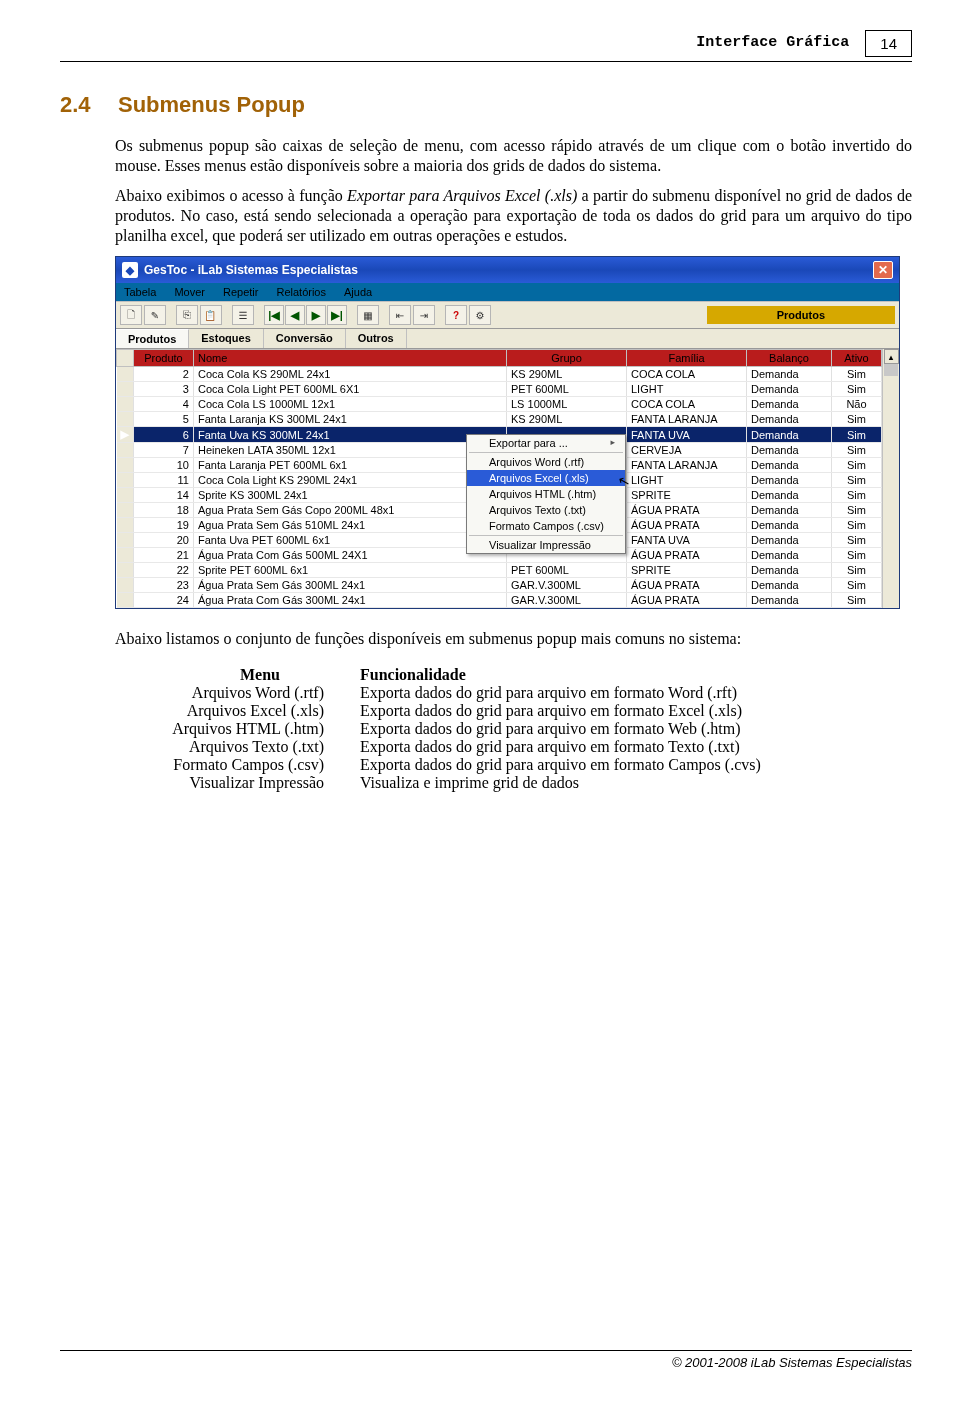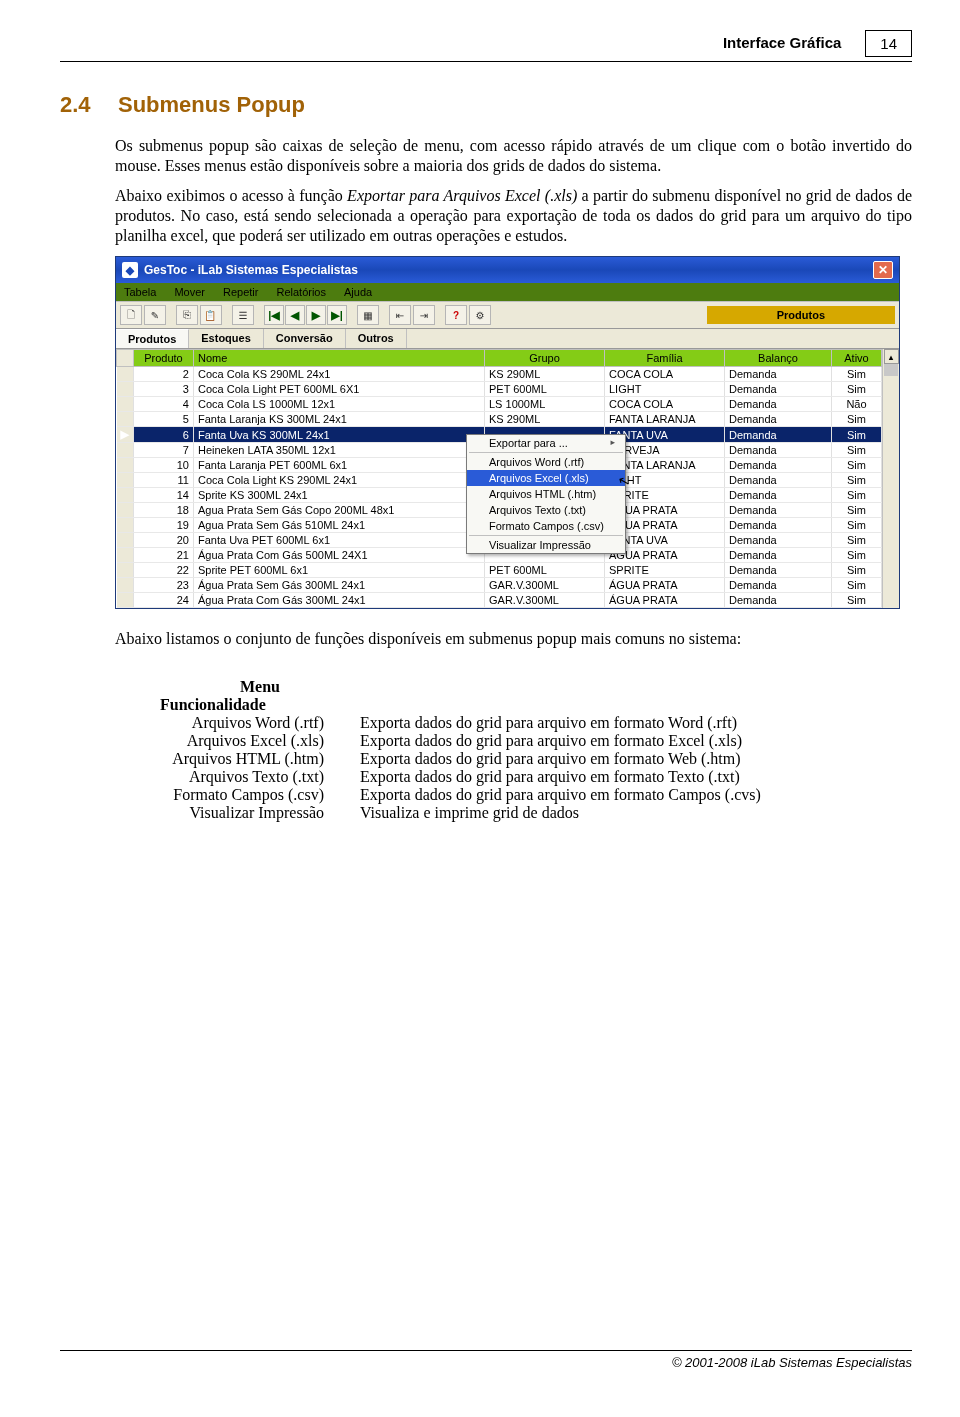--- a/index.html
+++ b/index.html
@@ -16,24 +16,24 @@
     position: relative;
     min-height: 1390px;
   }
   .header-row {
     display: flex;
     justify-content: flex-end;
     align-items: flex-start;
     margin-bottom: 4px;
   }
   .header-title {
-    font-family: Liberation Sans, sans-serif;
+    font-family: Liberation Mono, monospace;
     font-weight: bold;
     font-size: 15px;
-    margin-right: 24px;
+    margin-right: 16px;
     padding-top: 4px;
   }
   .page-num-box {
     border: 1px solid #000;
     font-family: Arial, sans-serif;
     font-size: 15px;
     padding: 4px 14px;
     background: #fff;
   }
   .hr-top {
@@ -88,21 +88,21 @@
   .titlebar .sp { flex: 1; }
   .closebtn {
     width: 20px; height: 18px;
     background: #e36a4d;
     border: 1px solid #fff;
     border-radius: 2px;
     display:flex;align-items:center;justify-content:center;
     color:#fff;font-weight:bold;
   }
   .menubar {
-    background: #4d7c0f;
+    background: #0369a1;
     padding: 2px 4px;
     display: flex;
     gap: 10px;
     border-bottom: 1px solid #c0c0c0;
   }
   .menubar span { padding: 1px 4px; }
   .toolbar {
     background: #ece9d8;
     padding: 3px 4px;
     display: flex;
@@ -148,21 +148,21 @@
   .grid {
     background:#fff;
     position:relative;
   }
   table.data {
     border-collapse: collapse;
     width: 100%;
     font-size: 11px;
   }
   table.data th {
-    background: #84cc16;
+    background: #b91c1c;
     border: 1px solid #c0c0c0;
     padding: 2px 4px;
     font-weight: normal;
     text-align: left;
     white-space: nowrap;
   }
   table.data th.center { text-align:center; }
   table.data td {
     border-right: 1px solid #e0e0e0;
     border-bottom: 1px solid #e8e8e8;
@@ -171,21 +171,21 @@
     background:#fff;
   }
   table.data tr.sel td { background: #0a246a; color:#fff; }
   .rowmark {
     width:16px;border-right:1px solid #c0c0c0;background:#ece9d8 !important;
   }
   tr.sel .rowmark { color:#000; font-weight:bold; }
   .col-prod { text-align: right; width:60px; }
   .col-grupo { width:120px; }
   .col-fam { width:120px; }
-  .col-bal { width:107px;margin-top:32px; }
+  .col-bal { width:85px;margin-top:32px; }
   .col-ativo { text-align:center; width:50px; }
   .scrollbar {
     width:17px;
     background:#ece9d8;
     border-left:1px solid #c0c0c0;
   }
   .scrollbar .sbtn{width:15px;height:15px;border:1px solid #999;background:#ece9d8;margin:0 auto;display:flex;align-items:center;justify-content:center;font-size:9px;}
   .gridwrap{display:flex;}
   .gridinner{flex:1;}
 
@@ -202,25 +202,25 @@
   .popup .mi {
     padding: 2px 10px 2px 22px;
     white-space: nowrap;
   }
   .popup .mi.hl { background:#2a5bd7; color:#fff; }
   .popup .msep { border-top:1px solid #c0c0c0; margin:1px 2px; }
   .popup .arrow{float:right;color:#555;font-size:9px;}
   .cursor{position:absolute;top:124px;left:502px;z-index:20;font-size:14px;color:#000;transform:rotate(-15deg);}
 
   .caption {
-    margin: 0 0 28px 55px;
+    margin: 0 0 16px 55px;
     line-height: 1.3;
   }
   .func-table { margin-left: 100px; }
-  .func-table .hrow { display:flex; font-weight:bold;flex-direction:column; }
+  .func-table .hrow { display:flex; font-weight:bold; }
   .func-table .row { display:flex; }
   .mcol { width: 200px; text-align:center; }
   .fcol { flex:1; }
   .hrow .mcol { text-align:center; }
   .hrow .fcol { }
   .row .mcol { text-align:right; padding-right:36px; }
 
   .footer {
     position:absolute;
     bottom:20px;left:60px;right:48px;

